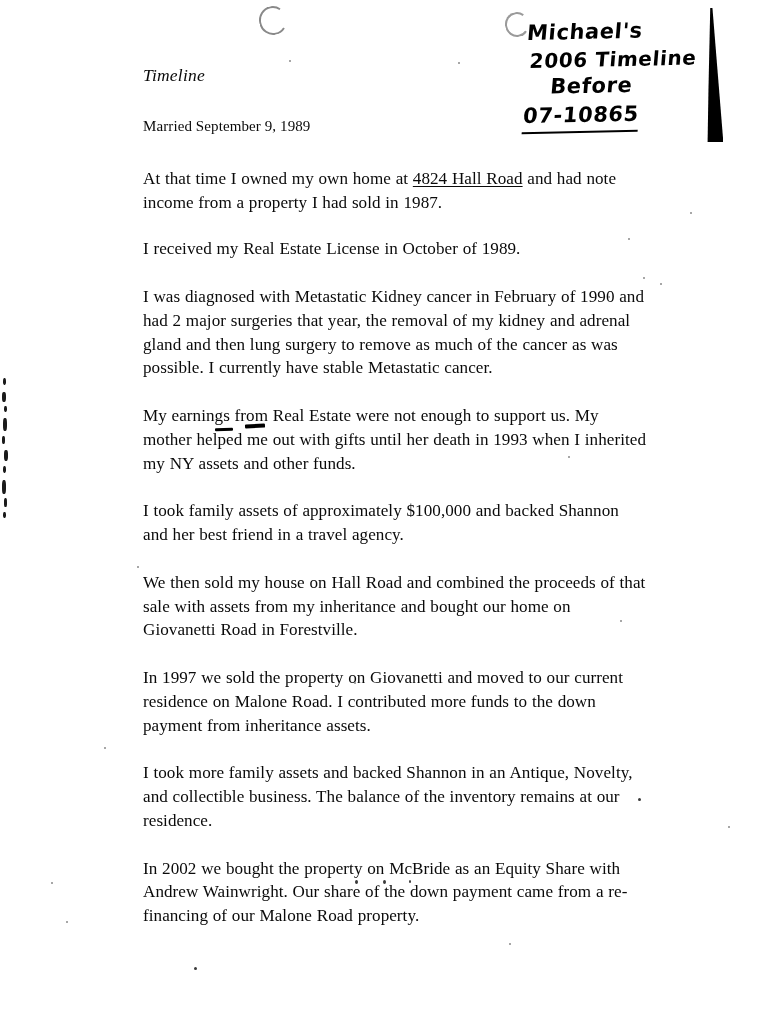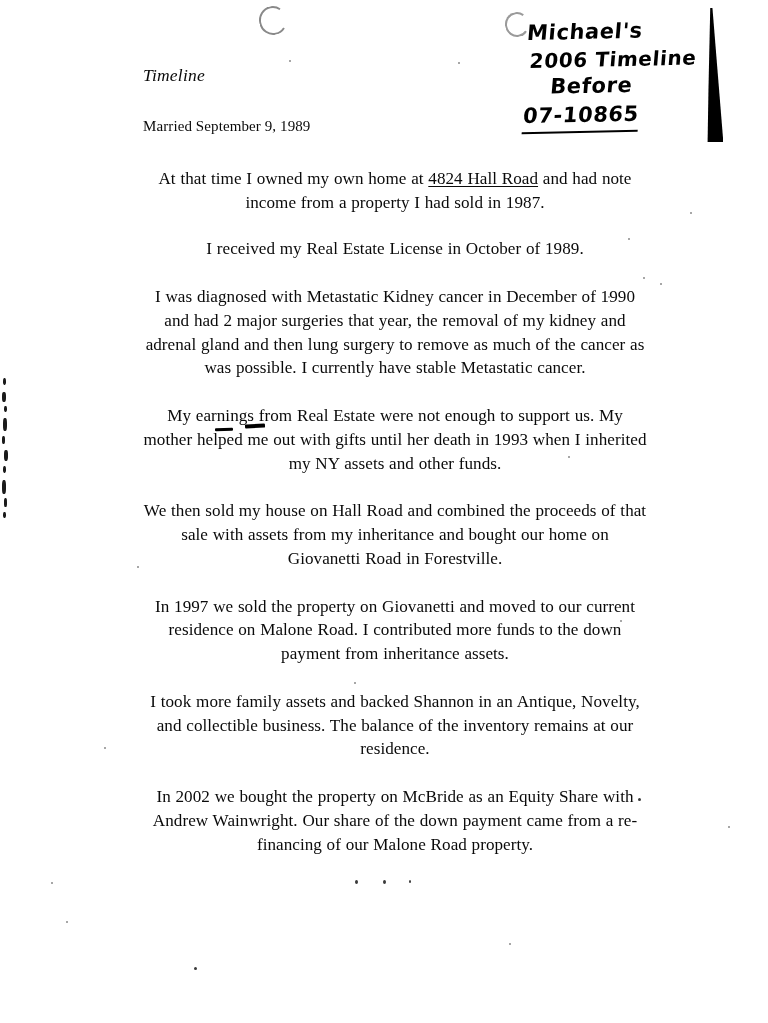--- a/index.html
+++ b/index.html
@@ -34,21 +34,21 @@
   .doc-subheading {
     font-size: 15px;
     line-height: 1.35;
     margin: 0 0 31px 0;
     letter-spacing: 0.1px;
   }
   .para {
     font-size: 17.1px;
     line-height: 1.39;
     margin: 0 8px 24px 0;
-    text-align: center;
+    text-align: left;
     letter-spacing: 0.05px;
     word-spacing: 0.4px;
   }
   .para.tight { margin-bottom: 23px; }
   .u { text-decoration: underline; text-underline-offset: 2px; }
 
   
   .handwriting {
     position: absolute;
     left: 528px;
@@ -120,22 +120,23 @@
 <body>
 
 <div class="page">
 
   <div class="doc-body">
     <div class="doc-heading">Timeline</div>
     <div class="doc-subheading">Married September 9, 1989</div>
     <div id="paragraphs">
         <div class="para tight"><span>At that time I owned my own home at </span><span class="u">4824 Hall Road</span><span> and had note income from a property I had sold in 1987.</span></div>
         <div class="para"><span>I received my Real Estate License in October of 1989.</span></div>
-        <div class="para"><span>I was diagnosed with Metastatic Kidney cancer in December of 1990 and had 2 major surgeries that year, the removal of my kidney and adrenal gland and then lung surgery to remove as much of the cancer as was possible. I currently have stable Metastatic cancer.</span></div>
+        <div class="para"><span>I was diagnosed with Metastatic Kidney cancer in February of 1990 and had 2 major surgeries that year, the removal of my kidney and adrenal gland and then lung surgery to remove as much of the cancer as was possible. I currently have stable Metastatic cancer.</span></div>
         <div class="para"><span>My earnings from Real Estate were not enough to support us. My mother helped me out with gifts until her death in 1993 when I inherited my NY assets and other funds.</span></div>
+        <div class="para"><span>I took family assets of approximately $100,000 and backed Shannon and her best friend in a travel agency.</span></div>
         <div class="para"><span>We then sold my house on Hall Road and combined the proceeds of that sale with assets from my inheritance and bought our home on Giovanetti Road in Forestville.</span></div>
         <div class="para"><span>In 1997 we sold the property on Giovanetti and moved to our current residence on Malone Road.  I contributed more funds to the down payment from inheritance assets.</span></div>
         <div class="para"><span>I took more family assets and backed Shannon in an Antique, Novelty, and collectible business. The balance of the inventory remains at our residence.</span></div>
         <div class="para"><span>In 2002 we bought the property on McBride as an Equity Share with Andrew Wainwright. Our share of the down payment came from a re-financing of our Malone Road property.</span></div>
       </div>
   </div>
 
   <div class="handwriting">
     <span class="hw-line l1">Michael's</span>
     <span class="hw-line l2">2006 Timeline</span>

